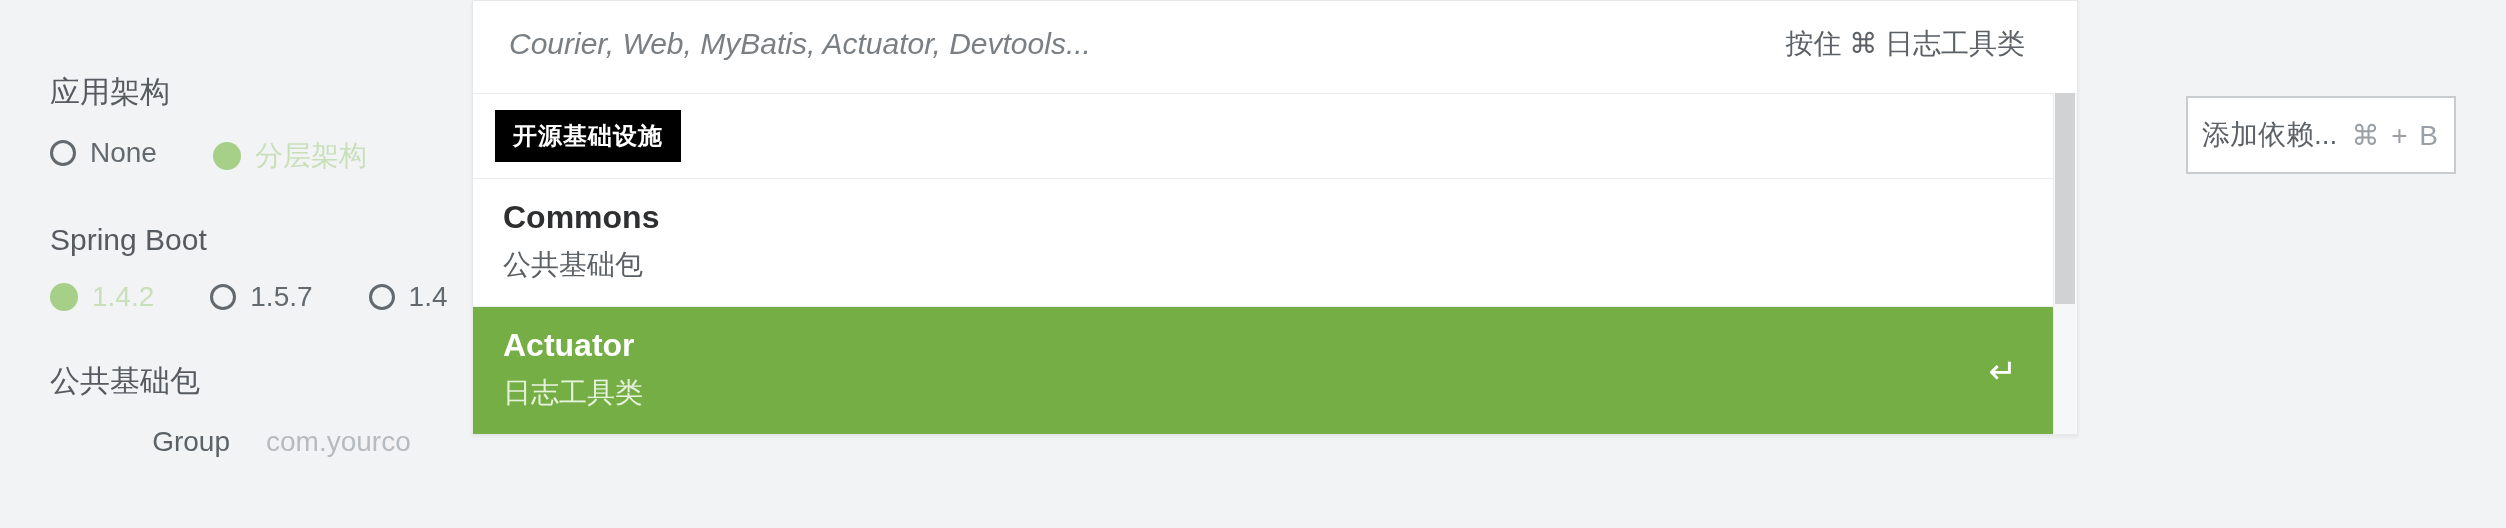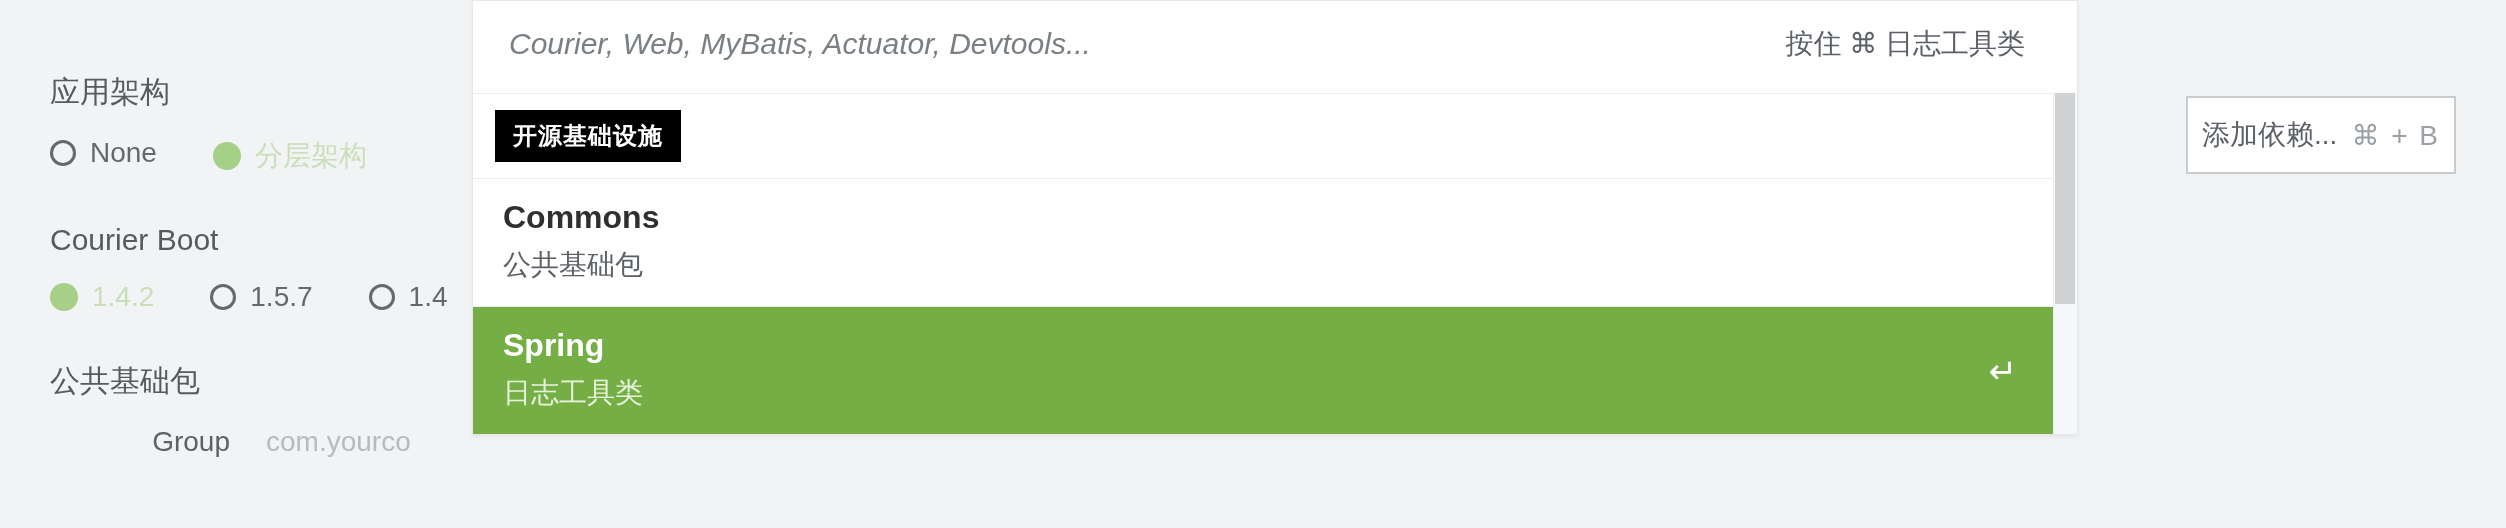--- a/index.html
+++ b/index.html
@@ -119,21 +119,21 @@
         <span class="radio-label">None</span>
       </div>
       <div class="radio-item">
         <span class="radio-circle filled"></span>
         <span class="radio-label muted">分层架构</span>
       </div>
     </div>
   </div>
 
   <div>
-    <div class="section-title">Courier Boot</div>
+    <div class="section-title">Spring Boot</div>
     <div class="radio-row">
       <div class="radio-item">
         <span class="radio-circle filled"></span>
         <span class="radio-label muted">1.4.2</span>
       </div>
       <div class="radio-item">
         <span class="radio-circle"></span>
         <span class="radio-label">1.5.7</span>
       </div>
       <div class="radio-item">
@@ -162,21 +162,21 @@
     <div class="group-header">
       <span class="badge">开源基础设施</span>
     </div>
 
     <div class="item">
       <div class="item-title">Commons</div>
       <div class="item-desc">公共基础包</div>
     </div>
 
     <div class="item selected">
-      <div class="item-title">Spring</div>
+      <div class="item-title">Actuator</div>
       <div class="item-desc">日志工具类</div>
       <span class="enter-icon">↵</span>
     </div>
 
     <div class="scrollbar">
       <div class="scroll-thumb" style="top:0; height:62%;"></div>
     </div>
   </div>
 </div>
 

